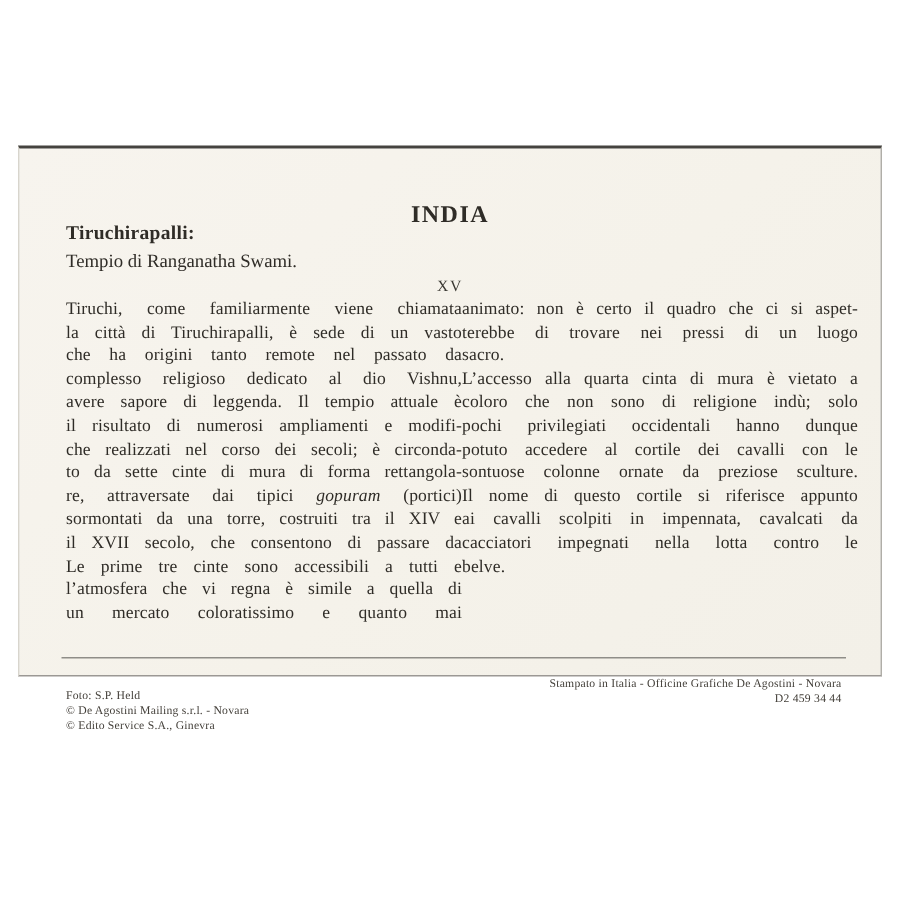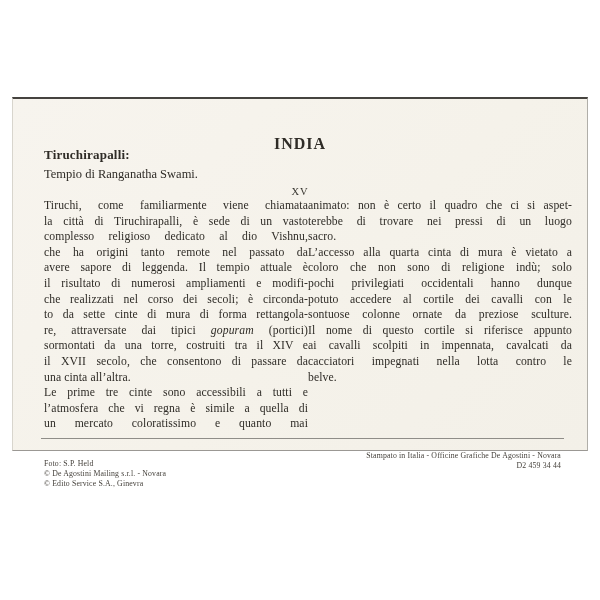--- a/index.html
+++ b/index.html
@@ -99,30 +99,29 @@
     <div class="subject">Tempio di Ranganatha Swami.</div>
   </div>
 
   <div class="country">INDIA</div>
   <div class="series">XV</div>
 
   <div class="body-cols">
     <div class="col">
         <div class="line">Tiruchi, come familiarmente viene chiamata</div>
         <div class="line">la città di Tiruchirapalli, è sede di un vasto</div>
+        <div class="line">che ha origini tanto remote nel passato da</div>
         <div class="line">complesso religioso dedicato al dio Vishnu,</div>
-        <div class="line">che ha origini tanto remote nel passato da</div>
         <div class="line">avere sapore di leggenda. Il tempio attuale è</div>
         <div class="line">il risultato di numerosi ampliamenti e modifi-</div>
         <div class="line">che realizzati nel corso dei secoli; è circonda-</div>
         <div class="line">to da sette cinte di mura di forma rettangola-</div>
         <div class="line">re, attraversate dai tipici <em>gopuram</em> (portici)</div>
         <div class="line">sormontati da una torre, costruiti tra il XIV e</div>
         <div class="line">il XVII secolo, che consentono di passare da</div>
-        <div class="line end">una cinta all’altra.</div>
         <div class="line">Le prime tre cinte sono accessibili a tutti e</div>
         <div class="line">l’atmosfera che vi regna è simile a quella di</div>
         <div class="line">un mercato coloratissimo e quanto mai</div>
       </div>
     <div class="col">
         <div class="line">animato: non è certo il quadro che ci si aspet-</div>
         <div class="line">terebbe di trovare nei pressi di un luogo</div>
         <div class="line end">sacro.</div>
         <div class="line">L’accesso alla quarta cinta di mura è vietato a</div>
         <div class="line">coloro che non sono di religione indù; solo</div>

